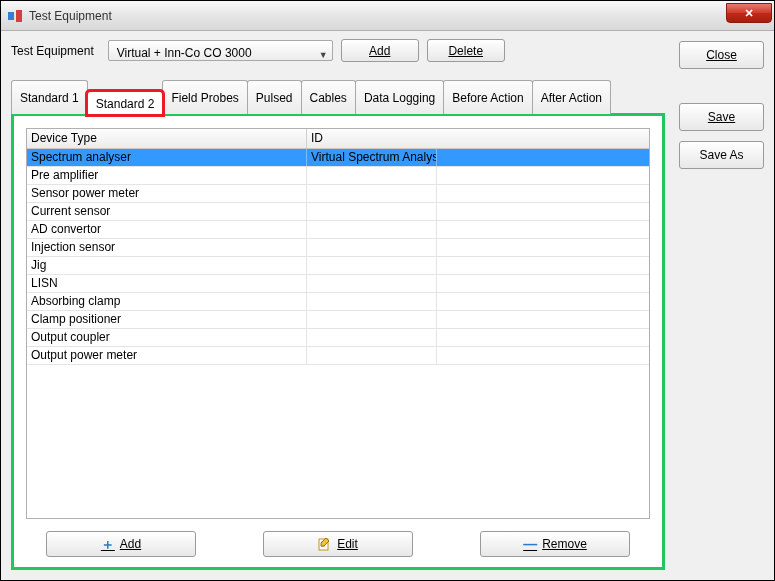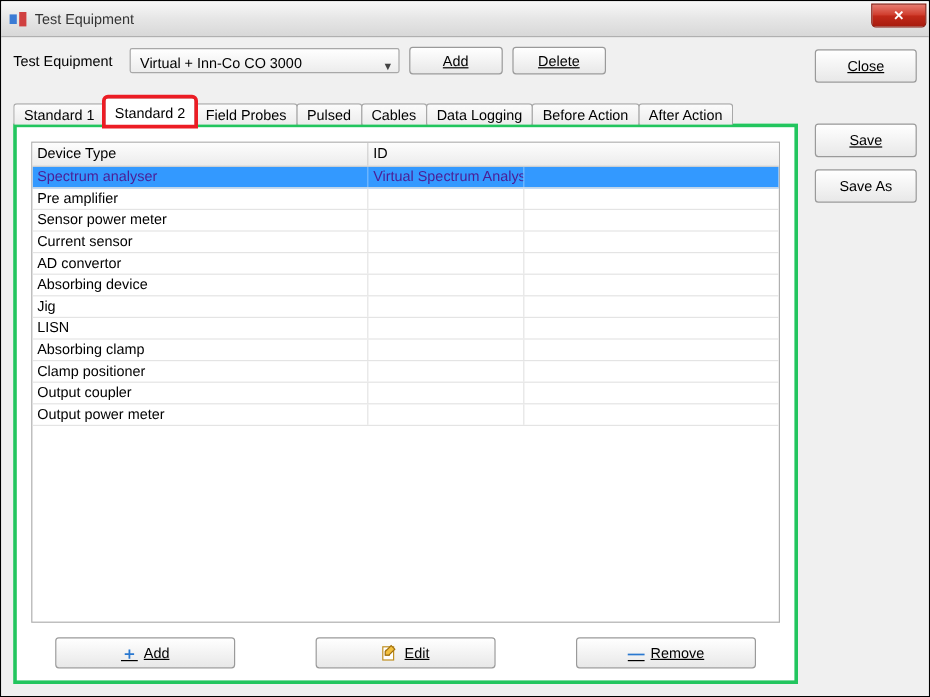--- a/index.html
+++ b/index.html
@@ -83,21 +83,21 @@
   }
   .btn.noul { text-decoration: none; }
   .side .btn { width: 100%; height: 28px; }
 
   
   .tabstrip {
     display: flex; align-items: flex-end;
     position: relative; z-index: 2;
   }
   .tab {
-    height: 18px;
+    height: 34px;
     padding: 0 8px;
     background: linear-gradient(to bottom, #fcfcfc, #ececec);
     border: 1px solid #a8a8a8;
     border-bottom: none;
     border-radius: 3px 3px 0 0;
     display: flex; align-items: center;
     margin-right: -1px;
     cursor: pointer;
     font-size: 12px;
   }
@@ -146,21 +146,21 @@
   }
   .gbody { flex: 1; overflow: auto; }
   .grow { height: 18px; border-bottom: 1px solid #e4e4e4; }
   .grow > div {
     border-right: 1px solid #e4e4e4;
     padding: 1px 4px;
     font-size: 12px;
     white-space: nowrap; overflow: hidden;
   }
   .grow > div:last-child, .ghead > div:last-child { border-right: none; }
-  .grow.sel { background: #3399ff; color: #4c1d95; }
+  .grow.sel { background: #3399ff; color: #000000; }
   .grow.sel > div { border-right-color: rgba(255,255,255,.35); }
 
   
   .botbtns {
     display: flex; justify-content: space-between;
     margin-top: 12px; padding: 0 20px;
   }
   .botbtns .btn { min-width: 150px; height: 26px; }
 
   .ico { width: 14px; height: 14px; display: inline-block; }
@@ -237,21 +237,21 @@
               <div>Current sensor</div>
               <div></div>
               <div></div>
             </div>
             <div class="grow">
               <div>AD convertor</div>
               <div></div>
               <div></div>
             </div>
             <div class="grow">
-              <div>Absorbing device</div>
+              <div>Injection sensor</div>
               <div></div>
               <div></div>
             </div>
             <div class="grow">
               <div>Jig</div>
               <div></div>
               <div></div>
             </div>
             <div class="grow">
               <div>LISN</div>

